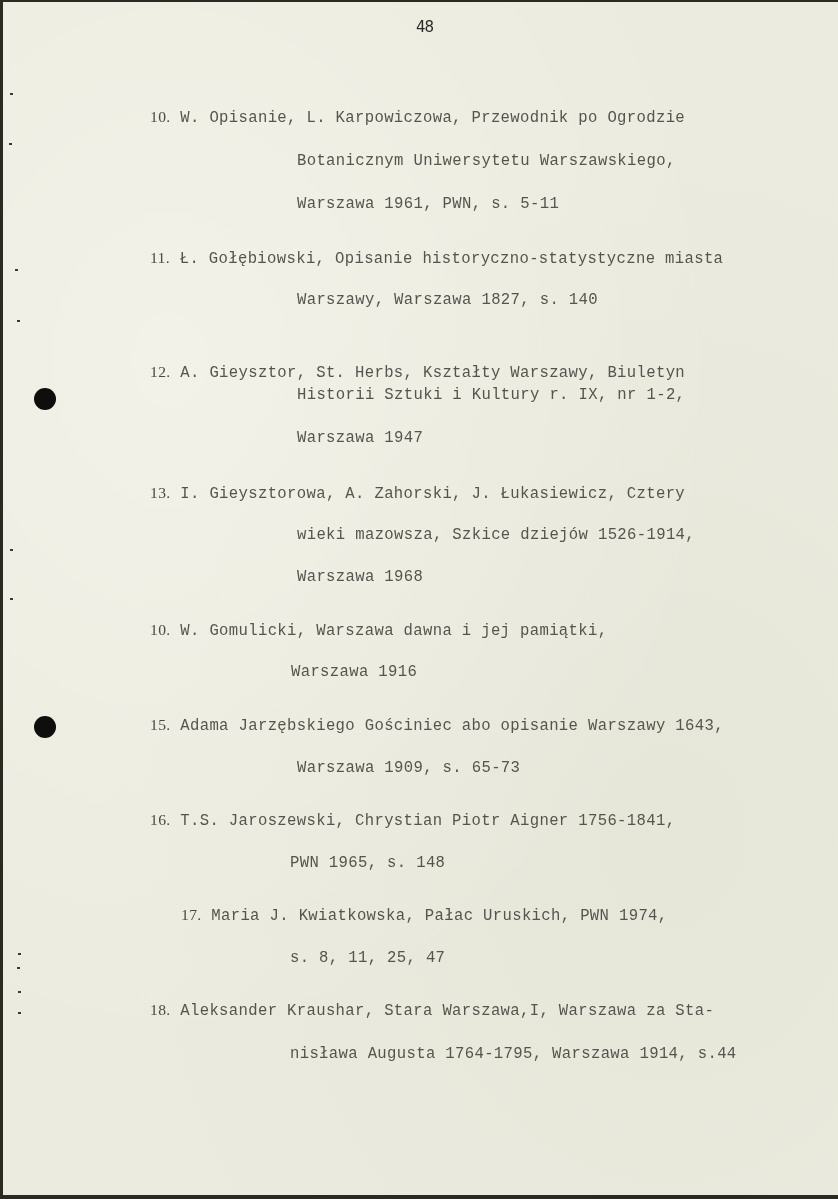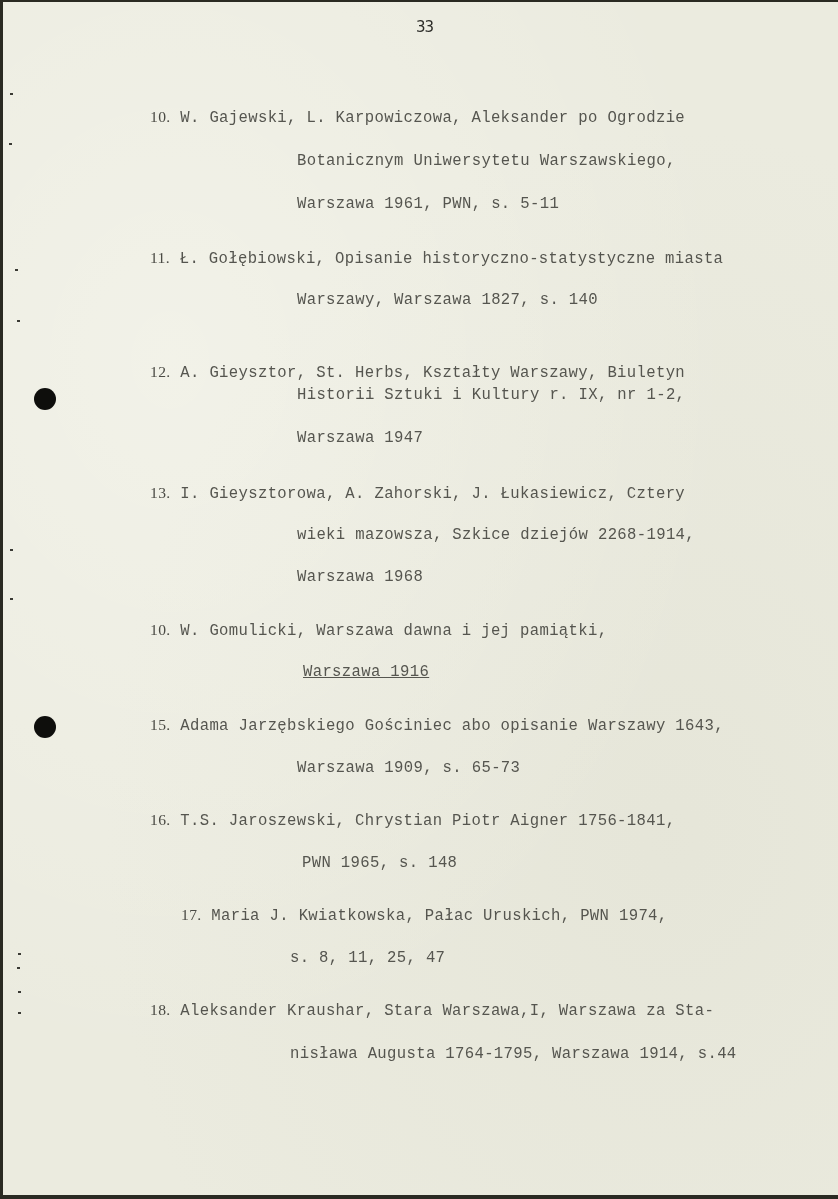--- a/index.html
+++ b/index.html
@@ -56,72 +56,72 @@
       width: 3px;
       height: 2px;
       background: #3a3a34;
     }
   </style>
 </head>
 <body>
 
 <div class="page">
 
-  <div class="page-number">33</div>
+  <div class="page-number">48</div>
 
   <div class="hole" style="left:31px; top:386px;"></div>
   <div class="hole" style="left:31px; top:714px;"></div>
 
   <div class="mark" style="left:7px; top:91px;"></div>
   <div class="mark" style="left:6px; top:141px;"></div>
   <div class="mark" style="left:12px; top:267px;"></div>
   <div class="mark" style="left:14px; top:318px;"></div>
   <div class="mark" style="left:7px; top:547px;"></div>
   <div class="mark" style="left:7px; top:596px;"></div>
   <div class="mark" style="left:15px; top:951px;"></div>
   <div class="mark" style="left:14px; top:965px;"></div>
   <div class="mark" style="left:15px; top:989px;"></div>
   <div class="mark" style="left:15px; top:1010px;"></div>
 
   <div>
-    <div class="entry-line" style="left:147px; top:106px;"><span class="num">10.</span> <span>W. Gajewski, L. Karpowiczowa, Aleksander po Ogrodzie</span></div>
+    <div class="entry-line" style="left:147px; top:106px;"><span class="num">10.</span> <span>W. Opisanie, L. Karpowiczowa, Przewodnik po Ogrodzie</span></div>
     <div class="entry-line" style="left:294px; top:150px;">Botanicznym Uniwersytetu Warszawskiego,</div>
     <div class="entry-line" style="left:294px; top:193px;">Warszawa 1961, PWN, s. 5-11</div>
   </div>
 
   <div>
     <div class="entry-line" style="left:147px; top:247px;"><span class="num">11.</span> <span>Ł. Gołębiowski, Opisanie historyczno-statystyczne miasta</span></div>
     <div class="entry-line" style="left:294px; top:289px;">Warszawy, Warszawa 1827, s. 140</div>
   </div>
 
   <div>
     <div class="entry-line" style="left:147px; top:361px;"><span class="num">12.</span> <span>A. Gieysztor, St. Herbs, Kształty Warszawy, Biuletyn</span></div>
     <div class="entry-line" style="left:294px; top:384px;">Historii Sztuki i Kultury r. IX, nr 1-2,</div>
     <div class="entry-line" style="left:294px; top:427px;">Warszawa 1947</div>
   </div>
 
   <div>
     <div class="entry-line" style="left:147px; top:482px;"><span class="num">13.</span> <span>I. Gieysztorowa, A. Zahorski, J. Łukasiewicz, Cztery</span></div>
-    <div class="entry-line" style="left:294px; top:524px;">wieki mazowsza, Szkice dziejów 2268-1914,</div>
+    <div class="entry-line" style="left:294px; top:524px;">wieki mazowsza, Szkice dziejów 1526-1914,</div>
     <div class="entry-line" style="left:294px; top:566px;">Warszawa 1968</div>
   </div>
 
   <div>
     <div class="entry-line" style="left:147px; top:619px;"><span class="num">10.</span> <span>W. Gomulicki, Warszawa dawna i jej pamiątki,</span></div>
-    <div class="entry-line" style="left:300px; top:661px;text-decoration:underline;">Warszawa 1916</div>
+    <div class="entry-line" style="left:288px; top:661px;">Warszawa 1916</div>
   </div>
 
   <div>
     <div class="entry-line" style="left:147px; top:714px;"><span class="num">15.</span> <span>Adama Jarzębskiego Gościniec abo opisanie Warszawy 1643,</span></div>
     <div class="entry-line" style="left:294px; top:757px;">Warszawa 1909, s. 65-73</div>
   </div>
 
   <div>
     <div class="entry-line" style="left:147px; top:809px;"><span class="num">16.</span> <span>T.S. Jaroszewski, Chrystian Piotr Aigner 1756-1841,</span></div>
-    <div class="entry-line" style="left:299px; top:852px;text-align:center;">PWN 1965, s. 148</div>
+    <div class="entry-line" style="left:287px; top:852px;text-align:center;">PWN 1965, s. 148</div>
   </div>
 
   <div>
     <div class="entry-line" style="left:140px; top:904px;margin-left:38px;"><span class="num">17.</span> <span>Maria J. Kwiatkowska, Pałac Uruskich, PWN 1974,</span></div>
     <div class="entry-line" style="left:287px; top:947px;">s. 8, 11, 25, 47</div>
   </div>
 
   <div>
     <div class="entry-line" style="left:147px; top:999px;"><span class="num">18.</span> <span>Aleksander Kraushar, Stara Warszawa,I, Warszawa za Sta-</span></div>
     <div class="entry-line" style="left:287px; top:1043px;">nisława Augusta 1764-1795, Warszawa 1914, s.44</div>

